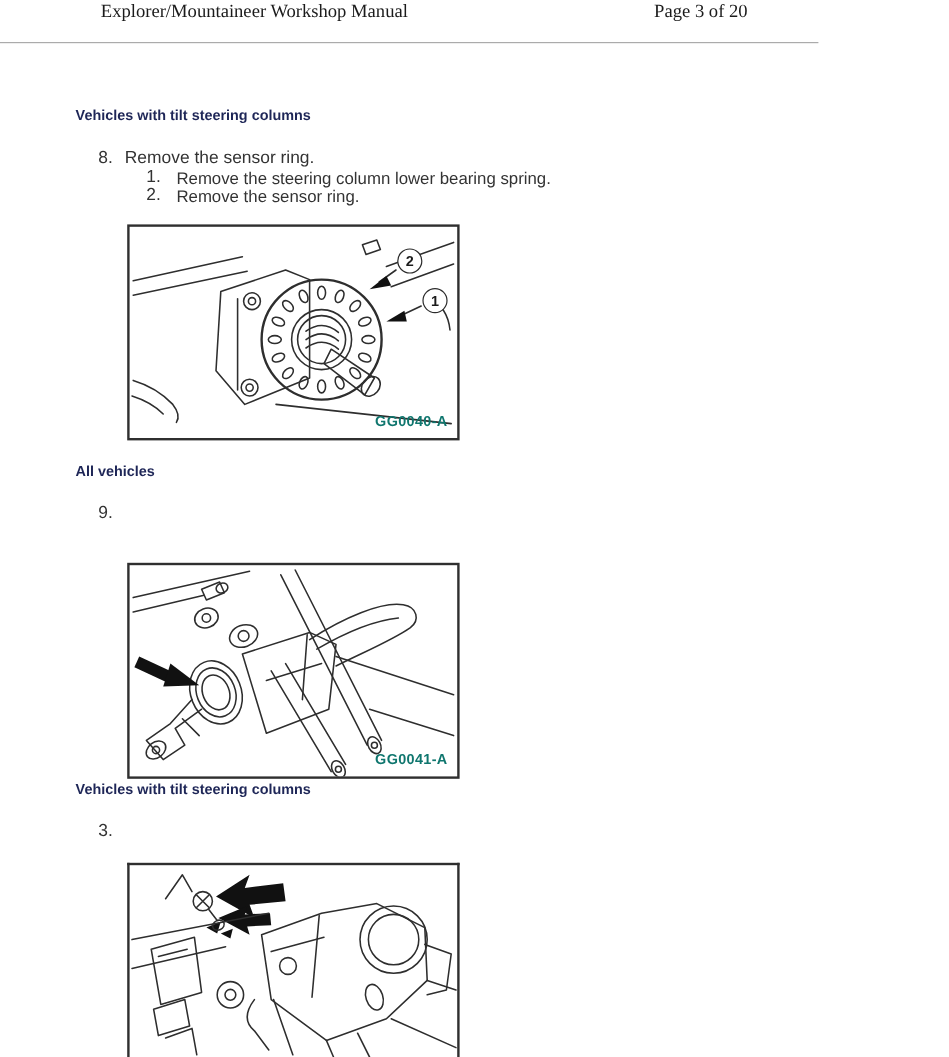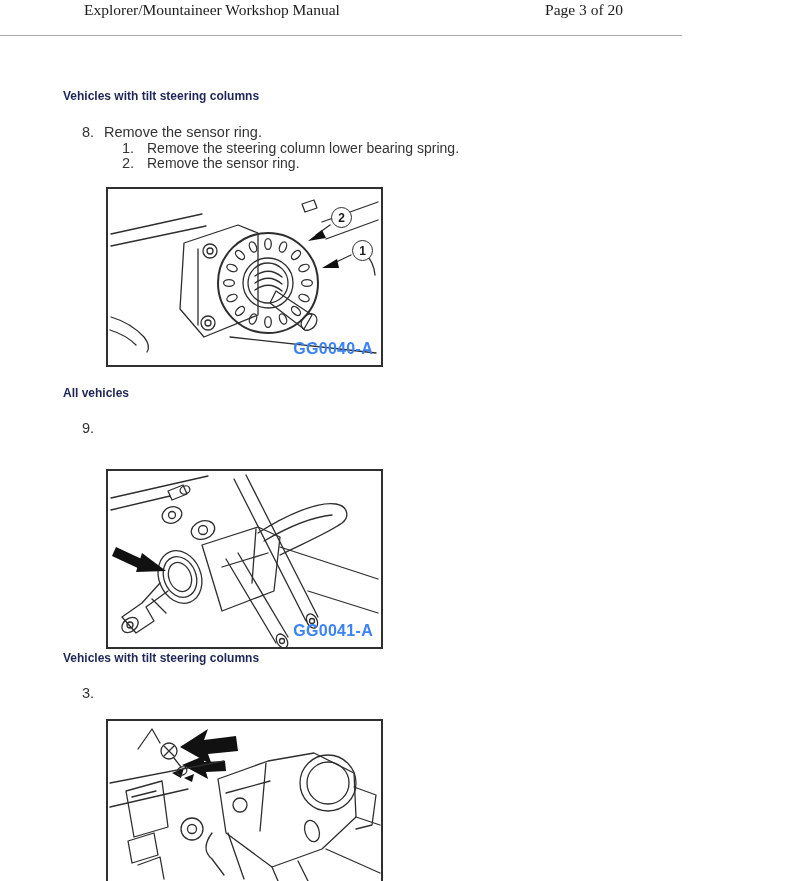--- a/index.html
+++ b/index.html
@@ -48,21 +48,21 @@
     font-size:14px; color:#333; white-space:nowrap;
   }
   
   .figure {
     position:absolute; left:106px; width:277px;
     border:2px solid #2f2f2f; background:#ffffff;
   }
   .figure svg { display:block; }
   .fig-label {
     position:absolute; right:8px; bottom:7px;
-    font-size:16px; font-weight:bold; color:#3b82f6; letter-spacing:0.3px;
+    font-size:12px; font-weight:bold; color:#0f766e; letter-spacing:0.3px;
   }
   .callout {
     position:absolute; width:21px; height:21px; border-radius:50%;
     border:1.4px solid #2b2b2b; background:#fff;
     font-size:12px; font-weight:bold; color:#1b1b1b;
     display:flex; align-items:center; justify-content:center;
   }
   .line { stroke:#2e2e2e; stroke-width:1.3; fill:none; stroke-linecap:round; stroke-linejoin:round; }
   .thick { stroke-width:2; }
   .solid { fill:#111111; stroke:none; }

